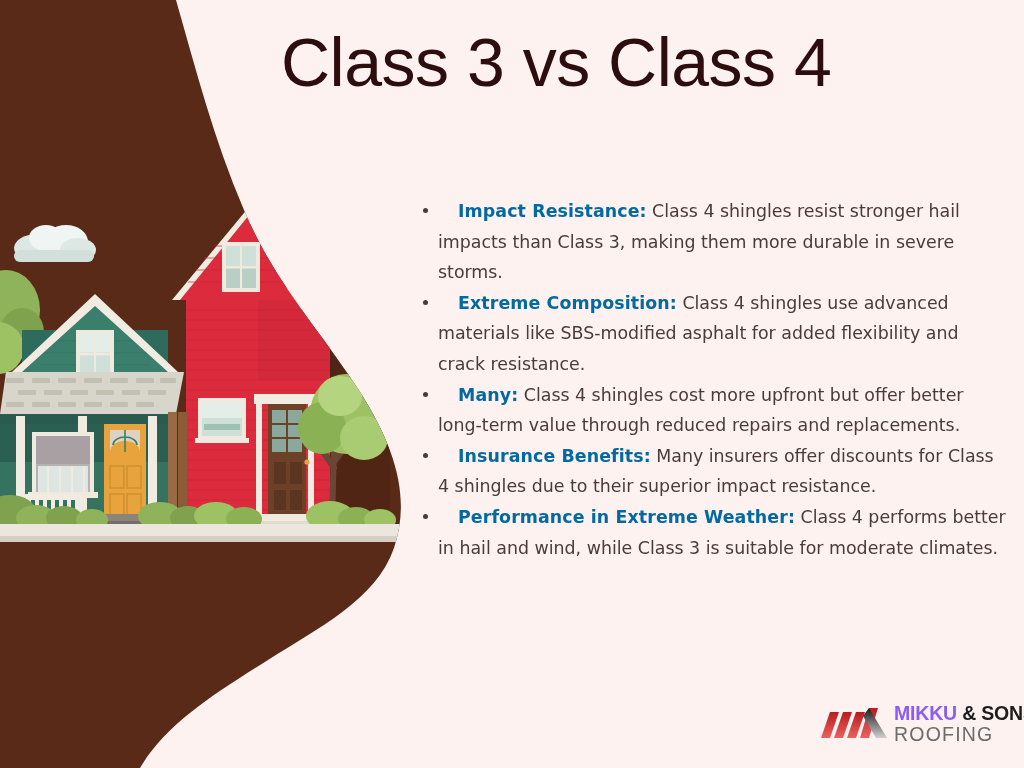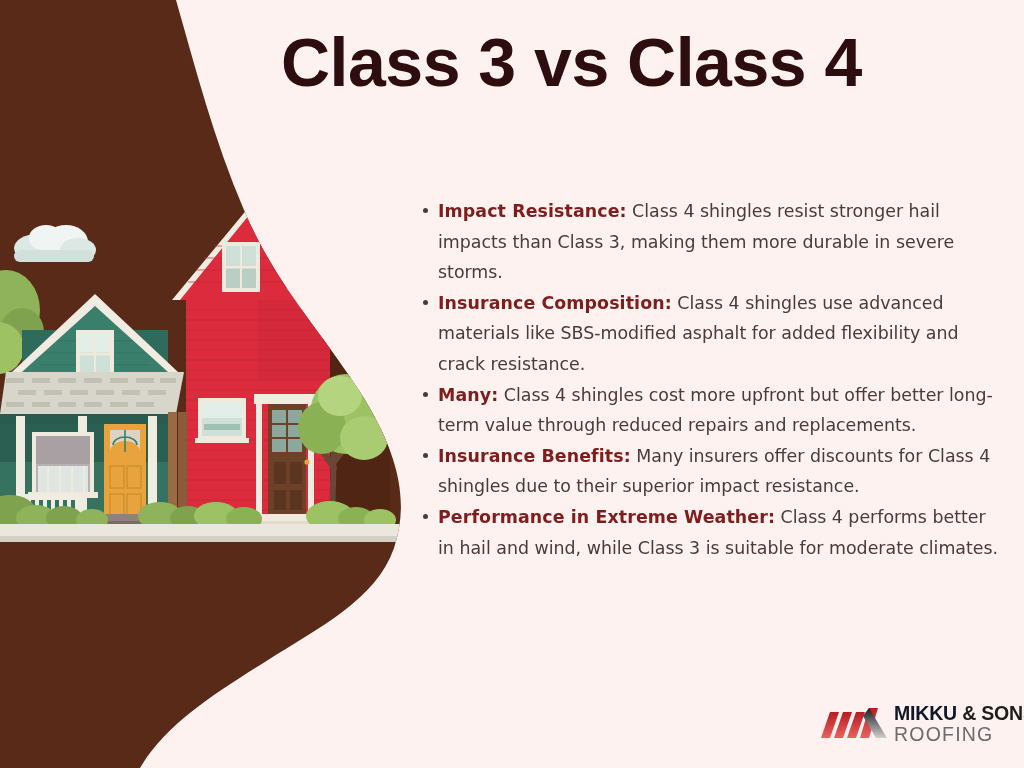--- a/index.html
+++ b/index.html
@@ -12,21 +12,21 @@
   #stage{position:absolute;inset:0;width:1024px;height:768px;overflow:hidden;background:#fdf2ef;}
 
   
   #art{position:absolute;left:0;top:0;width:430px;height:768px;}
   #art svg{display:block;}
 
   
   #title{
     position:absolute;left:281px;top:25px;width:720px;
     font-family:"Liberation Sans","DejaVu Sans",sans-serif;
-    font-weight:700;
+    font-weight:400;
     font-size:68px;
     line-height:75px;
     letter-spacing:-0.5px;
     color:#2d0d0d;
     margin:0;
   }
   #title .ln{display:block;}
 
   
   #bullets{
@@ -41,28 +41,28 @@
     position:relative;
     padding-left:20px;
     margin:0 0 0 0;
   }
   #bullets li::before{
     content:"";
     position:absolute;left:5px;top:12px;
     width:5px;height:5px;border-radius:50%;
     background:#4b3a3a;
   }
-  #bullets b{color:#7f1d1d;font-weight:700;letter-spacing:.1px;}
+  #bullets b{color:#0369a1;font-weight:700;letter-spacing:.1px;margin-left:20px;}
 
   
   #logo{position:absolute;left:821px;top:700px;width:186px;height:48px;display:flex;align-items:center;}
   #logo .mark{width:66px;height:40px;flex:0 0 auto;}
   #logo .words{margin-left:7px;line-height:1;}
   #logo .l1{font-family:"Liberation Sans","DejaVu Sans",sans-serif;font-weight:700;font-size:19.5px;letter-spacing:-.2px;white-space:nowrap;}
-  #logo .l1 .m{color:#0f172a;}
+  #logo .l1 .m{color:#8b5cf6;}
   #logo .l1 .s{color:#1d1d1d;}
   #logo .l2{font-family:"Liberation Sans","DejaVu Sans",sans-serif;font-weight:400;font-size:19.5px;color:#6b6b6b;letter-spacing:1.2px;margin-top:2px;}
 </style>
 </head>
 <body>
 
 <div id="stage">
 
   <div id="art">
     <svg width="430" height="768" viewBox="0 0 430 768" xmlns="http://www.w3.org/2000/svg">
@@ -320,21 +320,21 @@
       </g>
     </svg>
   </div>
 
   <h1 id="title">
     <span class="ln">Class 3 vs Class 4</span>
   </h1>
 
   <ul id="bullets">
     <li><b>Impact Resistance:</b><span> Class 4 shingles resist stronger hail impacts than Class 3, making them more durable in severe storms.</span></li>
-    <li><b>Insurance Composition:</b><span> Class 4 shingles use advanced materials like SBS-modified asphalt for added flexibility and crack resistance.</span></li>
+    <li><b>Extreme Composition:</b><span> Class 4 shingles use advanced materials like SBS-modified asphalt for added flexibility and crack resistance.</span></li>
     <li><b>Many:</b><span> Class 4 shingles cost more upfront but offer better long-term value through reduced repairs and replacements.</span></li>
     <li><b>Insurance Benefits:</b><span> Many insurers offer discounts for Class 4 shingles due to their superior impact resistance.</span></li>
     <li><b>Performance in Extreme Weather:</b><span> Class 4 performs better in hail and wind, while Class 3 is suitable for moderate climates.</span></li>
   </ul>
 
   <div id="logo">
     <svg class="mark" viewBox="0 0 66 40" xmlns="http://www.w3.org/2000/svg">
       <defs>
         <linearGradient id="gRed" x1="0" y1="1" x2="0" y2="0">
           <stop offset="0" stop-color="#e9625e"></stop>

